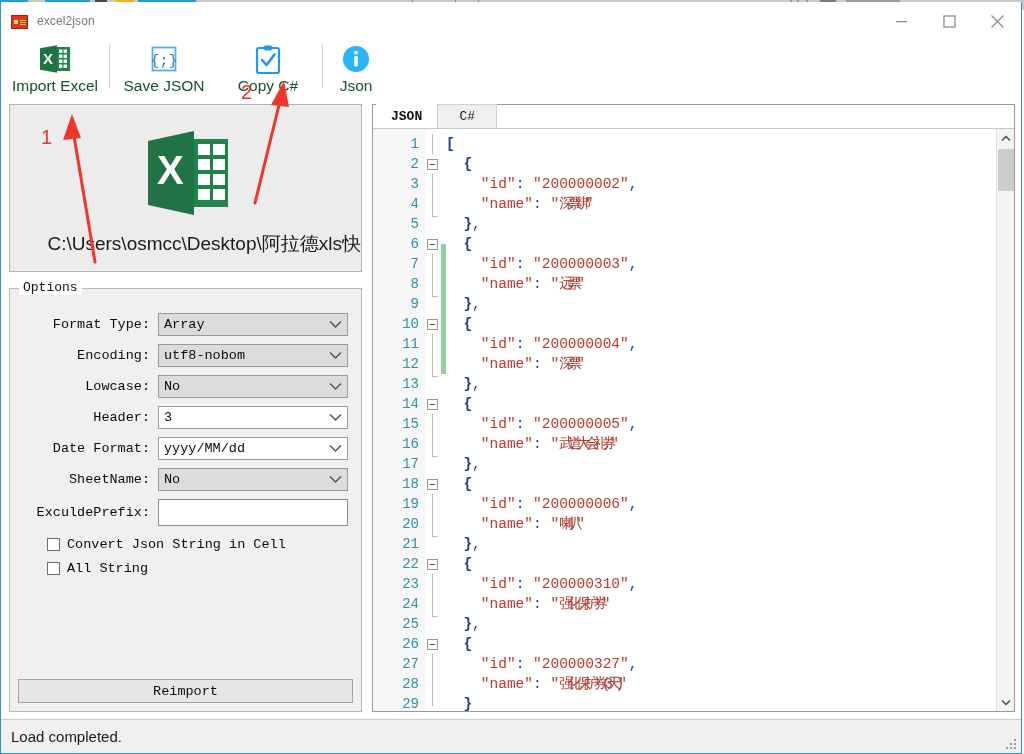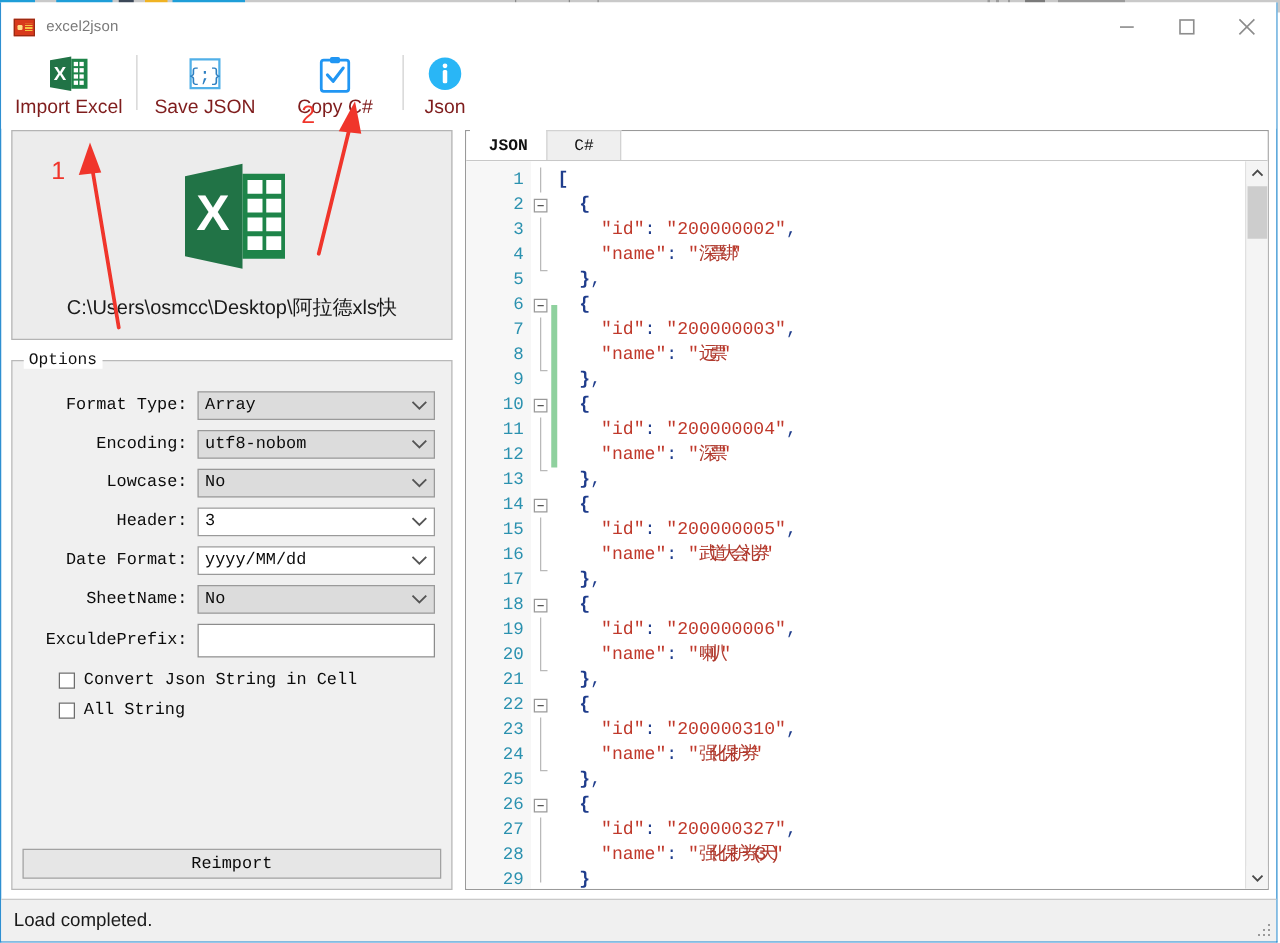--- a/index.html
+++ b/index.html
@@ -68,39 +68,39 @@
     display: flex; align-items: flex-start; padding-left: 2px;
     position: relative;
   }
   .tb-item {
     width: 104px; height: 60px;
     display: flex; flex-direction: column; align-items: center; justify-content: flex-start;
     padding-top: 2px; cursor: default;
   }
   .tb-icon { height: 34px; display:flex; align-items:center; justify-content:center; }
   .tb-label {
-    font-size: 15.5px; color: #7f1d1d; margin-top: 1px;
+    font-size: 15.5px; color: #14532d; margin-top: 1px;
     font-family: "Liberation Sans", sans-serif; white-space: nowrap;
   }
   .tb-sep { width: 1px; height: 44px; background: #d0d0d0; margin: 4px 2px 0 2px; align-self: flex-start; }
 
   
   #body-area { position: relative; height: 612px; }
 
   
   #left-panel { position: absolute; left: 8px; top: 1px; width: 355px; height: 608px; }
 
   #file-box {
     position: relative; width: 353px; height: 168px;
     background: #ececec; border: 1px solid #b4b4b4;
   }
   #excel-logo { position: absolute; left: 132px; top: 22px; width: 92px; height: 92px; }
   #file-path {
-    position: absolute; left: 0; right: 0; bottom: 14px; text-align: center;
-    font-size: 16px; color: #1a1a1a; font-family: "Liberation Sans", sans-serif;
+    position: absolute; left: 0; right: 0; bottom: 14px; text-align: right;
+    font-size: 19px; color: #1a1a1a; font-family: "Liberation Sans", sans-serif;
   }
 
   
   .anno-num {
     position: absolute; color: #f0352b; font-size: 20px;
     font-family: "Liberation Sans", sans-serif; z-index: 6;
   }
   .anno-arrow { position: absolute; z-index: 6; pointer-events: none; }
 
   

